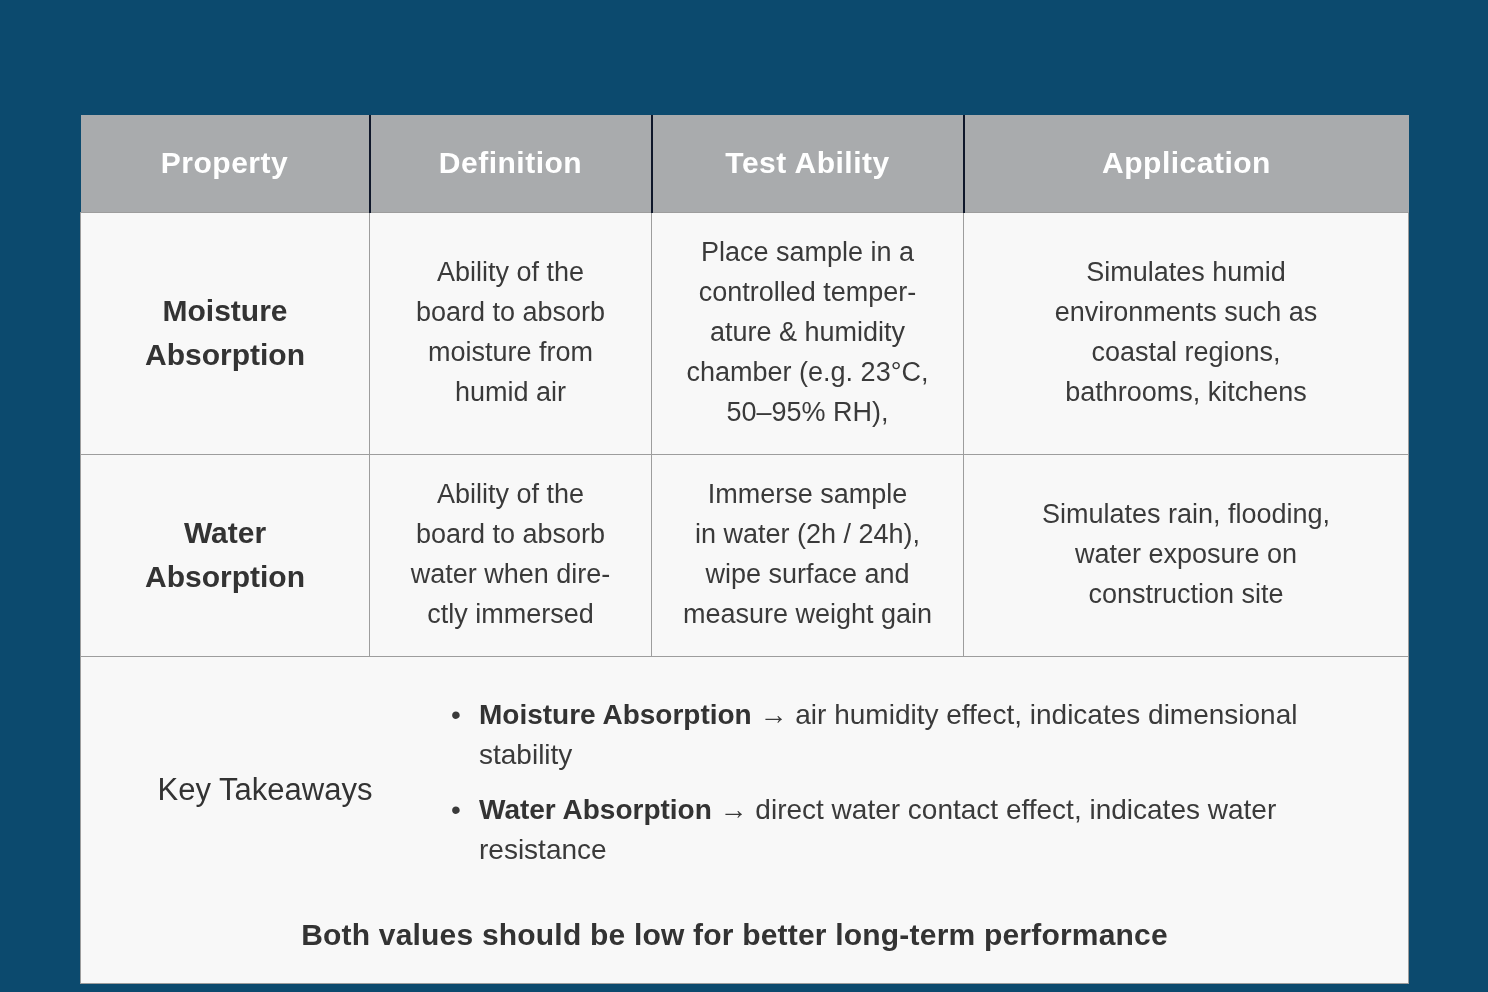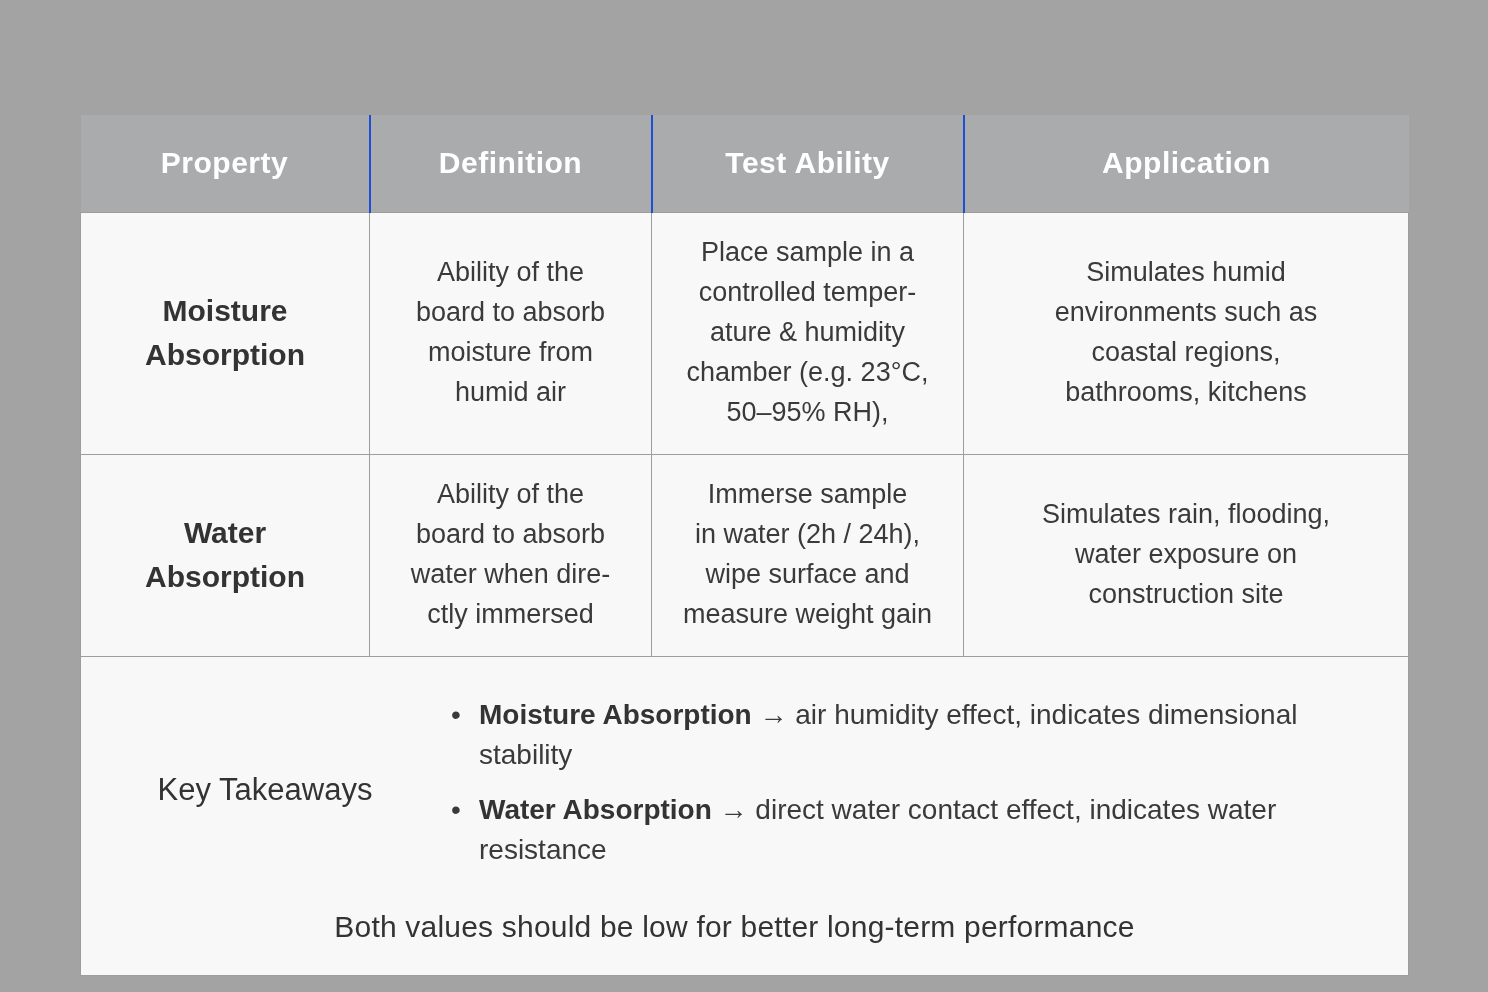--- a/index.html
+++ b/index.html
@@ -10,40 +10,40 @@
     height: 992px;
     background: #f7f7f7;
     font-family: "Liberation Sans", "DejaVu Sans", sans-serif;
     color: #3a3a3a;
     overflow: hidden;
   }
   .page {
     position: relative;
     width: 1488px;
     height: 992px;
-    background: #a3a3a3;
+    background: #0c4a6e;
   }
   table.spec-table {
     position: absolute;
     left: 80px;
     top: 115px;
     width: 1328px;
     border-collapse: collapse;
     table-layout: fixed;
   }
   
   thead th {
     background: #a9abad;
     color: #ffffff;
     font-size: 30px;
     font-weight: bold;
     height: 97px;
     text-align: center;
     vertical-align: middle;
-    border-left: 2px solid #1d4ed8;
+    border-left: 2px solid #0f172a;
     letter-spacing: 0.5px;
   }
   thead th:first-child { border-left: none; }
   
   tbody td {
     background: #f8f8f8;
     border: 1px solid #9d9d9d;
     text-align: center;
     vertical-align: middle;
     font-size: 27px;
@@ -91,24 +91,24 @@
     line-height: 1.45;
     margin: 0 0 14px 0;
   }
   .bullet-marker {
     flex: none;
     width: 14px;
     text-align: center;
   }
   .bullet-text b { font-weight: bold; color: #333333; }
   .conclusion {
-    margin-top: 20px;
+    margin-top: 28px;
     text-align: center;
     font-size: 30px;
-    font-weight: normal;
+    font-weight: bold;
     color: #333333;
     letter-spacing: 0.2px;
   }
 </style>
 </head>
 <body>
 
 <div class="page">
   <table class="spec-table">
     <colgroup>

